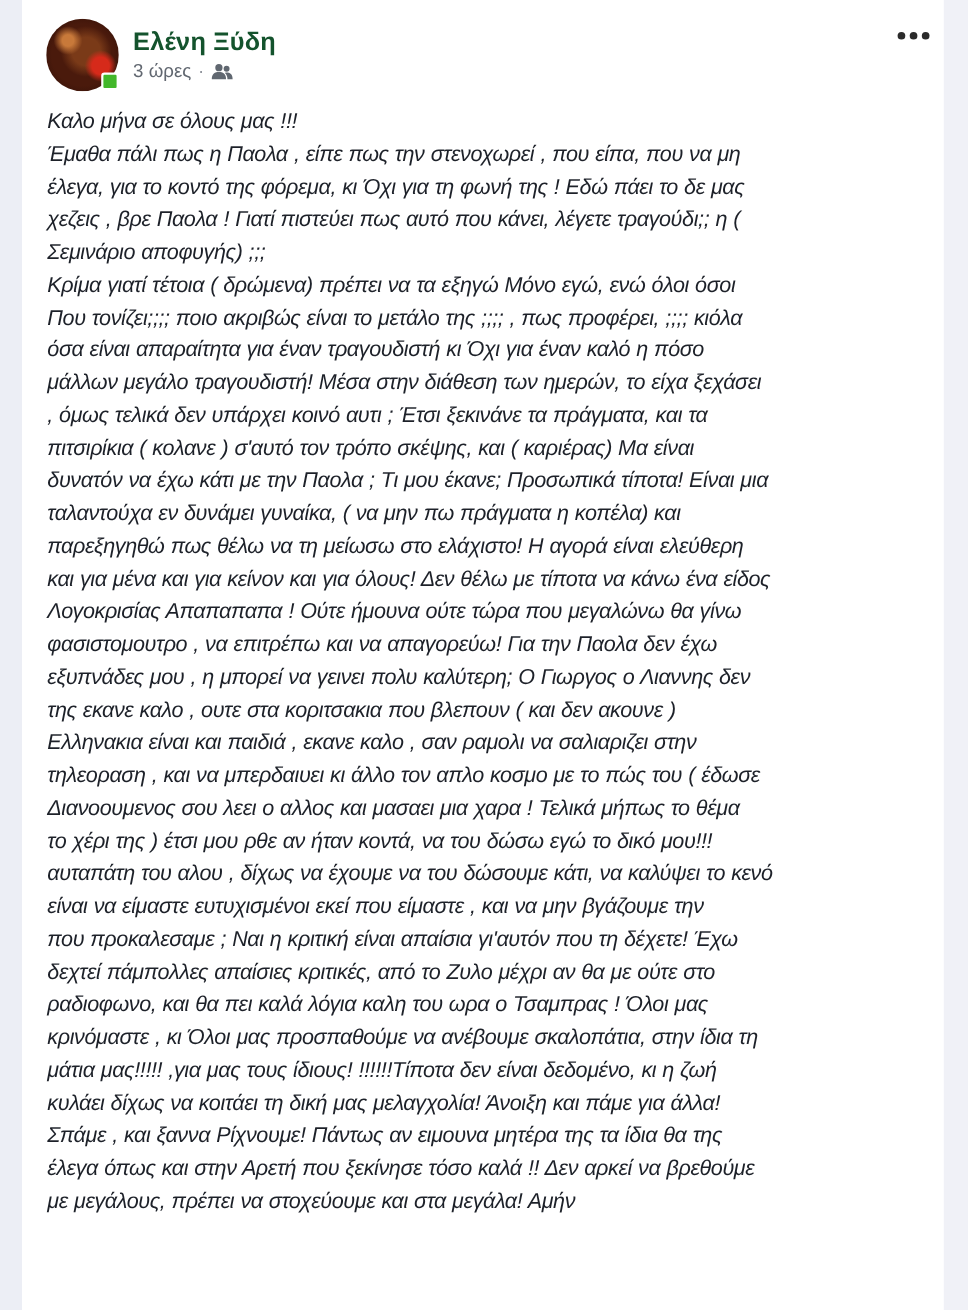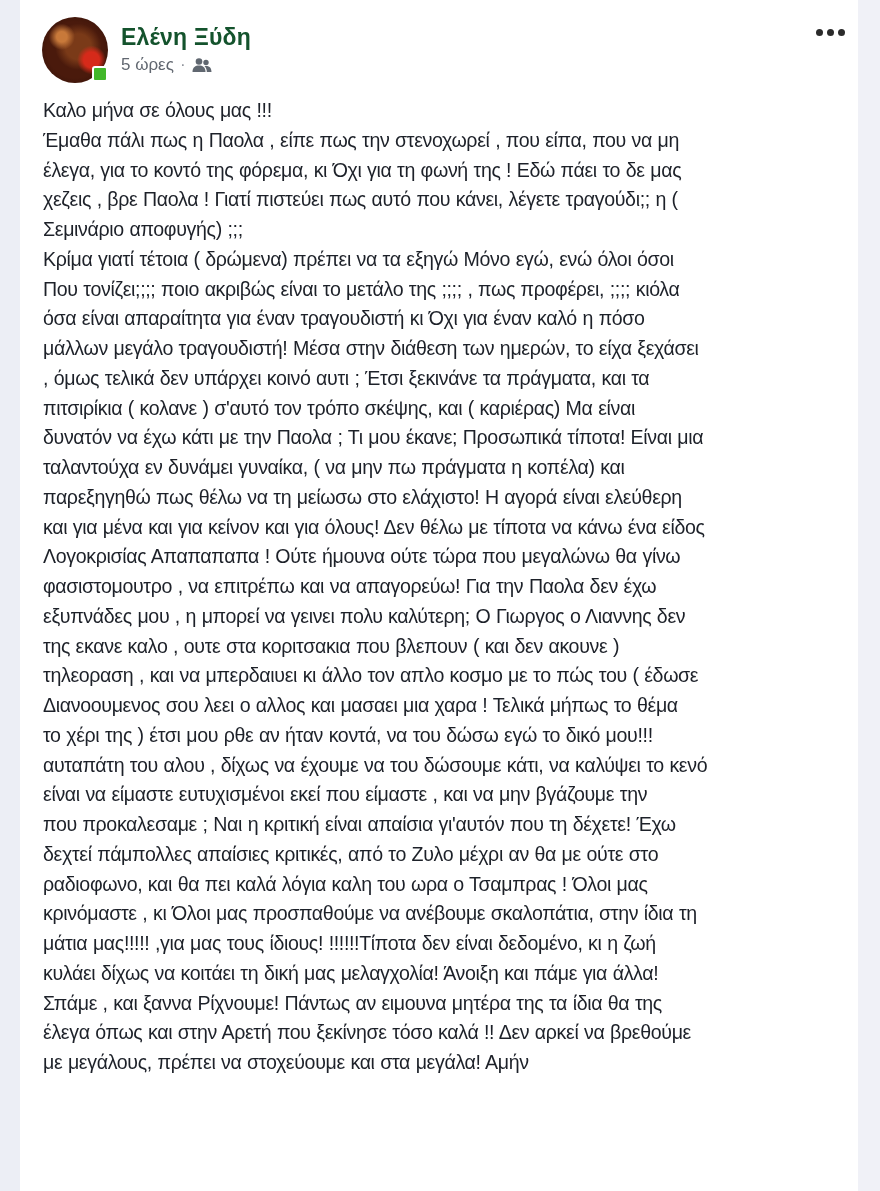--- a/index.html
+++ b/index.html
@@ -89,37 +89,38 @@
       width: 810px;
       font-size: 19.6px;
       line-height: 29.75px;
       color: #1d2129;
       letter-spacing: -0.35px;
       word-spacing: 0.5px;
     }
     .post-line {
       white-space: nowrap;
       display: block;
+      font-style: italic;
     }
   </style>
 </head>
 <body>
 
 <div class="left-gutter"></div>
 <div class="right-gutter"></div>
 
 <div class="card"></div>
 
 <div class="avatar"></div>
 <div class="online-dot"></div>
 
 <div class="author-name">Ελένη Ξύδη</div>
 
 <div class="meta">
-  <span>5 ώρες</span>
+  <span>3 ώρες</span>
   <span class="dot">·</span>
   <span class="audience-icon">
     <svg width="20" height="16" viewBox="0 0 20 16">
       <circle cx="7" cy="4.5" r="3.3" fill="#606770"></circle>
       <path d="M0.5 15 C0.5 10 3.5 8.5 7 8.5 C10.5 8.5 13.5 10 13.5 15 Z" fill="#606770"></path>
       <circle cx="14" cy="5.5" r="2.7" fill="#606770"></circle>
       <path d="M12.5 9.3 C13 9.1 13.5 9 14 9 C17 9 19.5 10.5 19.5 15 L14.8 15 C14.8 12.5 14 10.6 12.5 9.3 Z" fill="#606770"></path>
     </svg>
   </span>
 </div>
@@ -143,20 +144,21 @@
   <span class="post-line">, όμως τελικά δεν υπάρχει κοινό αυτι ; Έτσι ξεκινάνε τα πράγματα, και τα</span>
   <span class="post-line">πιτσιρίκια ( κολανε ) σ'αυτό τον τρόπο σκέψης, και ( καριέρας) Μα είναι</span>
   <span class="post-line">δυνατόν να έχω κάτι με την Παολα ; Τι μου έκανε; Προσωπικά τίποτα! Είναι μια</span>
   <span class="post-line">ταλαντούχα εν δυνάμει γυναίκα, ( να μην πω πράγματα η κοπέλα) και</span>
   <span class="post-line">παρεξηγηθώ πως θέλω να τη μείωσω στο ελάχιστο! Η αγορά είναι ελεύθερη</span>
   <span class="post-line">και για μένα και για κείνον και για όλους! Δεν θέλω με τίποτα να κάνω ένα είδος</span>
   <span class="post-line">Λογοκρισίας Απαπαπαπα ! Ούτε ήμουνα ούτε τώρα που μεγαλώνω θα γίνω</span>
   <span class="post-line">φασιστομουτρο , να επιτρέπω και να απαγορεύω! Για την Παολα δεν έχω</span>
   <span class="post-line">εξυπνάδες μου , η μπορεί να γεινει πολυ καλύτερη; Ο Γιωργος ο Λιαννης δεν</span>
   <span class="post-line">της εκανε καλο , ουτε στα κοριτσακια που βλεπουν ( και δεν ακουνε )</span>
+  <span class="post-line">Ελληνακια είναι και παιδιά , εκανε καλο , σαν ραμολι να σαλιαριζει στην</span>
   <span class="post-line">τηλεοραση , και να μπερδαιυει κι άλλο τον απλο κοσμο με το πώς του ( έδωσε</span>
   <span class="post-line">Διανοουμενος σου λεει ο αλλος και μασαει μια χαρα ! Τελικά μήπως το θέμα</span>
   <span class="post-line">το χέρι της ) έτσι μου ρθε αν ήταν κοντά, να του δώσω εγώ το δικό μου!!!</span>
   <span class="post-line">αυταπάτη του αλου , δίχως να έχουμε να του δώσουμε κάτι, να καλύψει το κενό</span>
   <span class="post-line">είναι να είμαστε ευτυχισμένοι εκεί που είμαστε , και να μην βγάζουμε την</span>
   <span class="post-line">που προκαλεσαμε ; Ναι η κριτική είναι απαίσια γι'αυτόν που τη δέχετε! Έχω</span>
   <span class="post-line">δεχτεί πάμπολλες απαίσιες κριτικές, από το Ζυλο μέχρι αν θα με ούτε στο</span>
   <span class="post-line">ραδιοφωνο, και θα πει καλά λόγια καλη του ωρα ο Τσαμπρας ! Όλοι μας</span>
   <span class="post-line">κρινόμαστε , κι Όλοι μας προσπαθούμε να ανέβουμε σκαλοπάτια, στην ίδια τη</span>
   <span class="post-line">μάτια μας!!!!! ,για μας τους ίδιους! !!!!!!Τίποτα δεν είναι δεδομένο, κι η ζωή</span>

